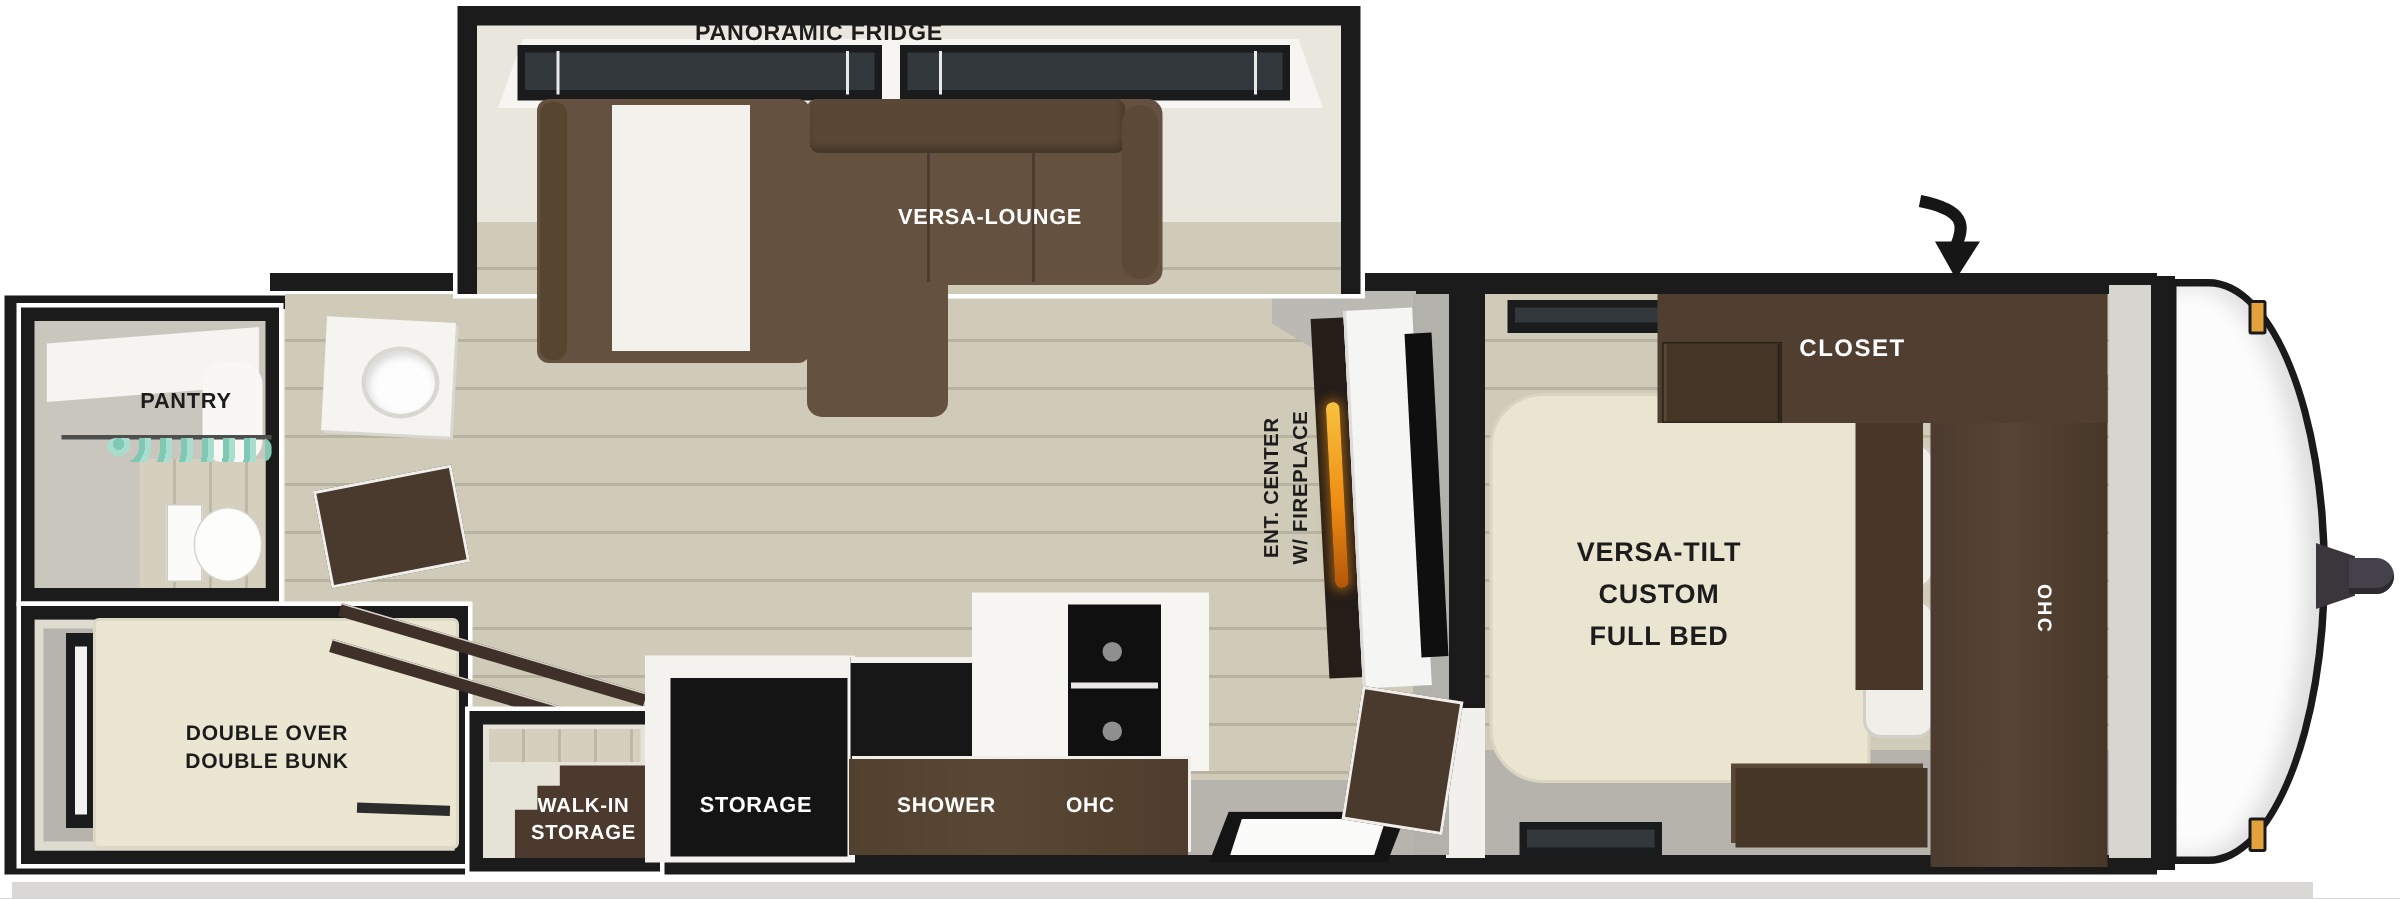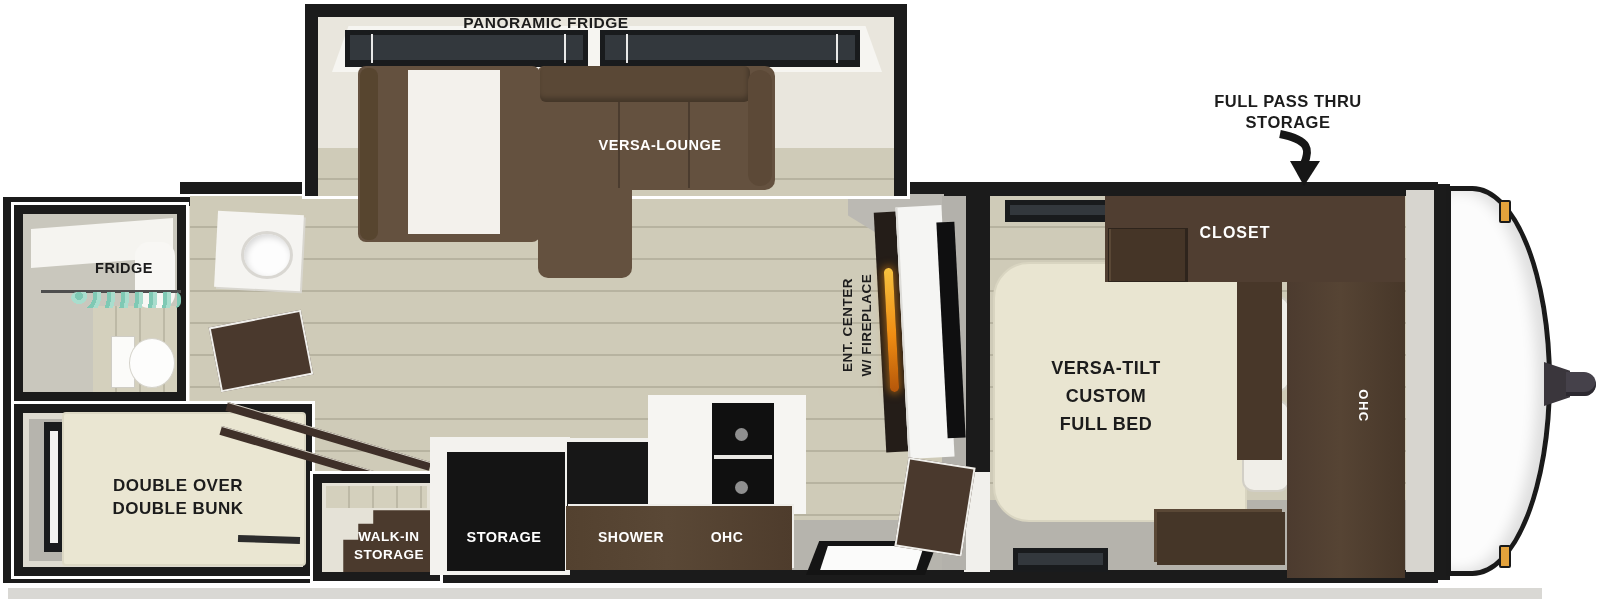--- a/index.html
+++ b/index.html
@@ -46,39 +46,39 @@
     <div class="abs" style="left:8px;top:4px;width:142px;height:50px;background:#f5f4f0;
                 clip-path:polygon(0 22%,100% 0,100% 78%,0 100%);"></div>
     <div class="abs" style="left:112px;top:28px;width:40px;height:66px;background:#f8f7f4;border-radius:14px;"></div>
     <div class="abs" style="left:18px;top:76px;width:140px;height:3px;background:#4e4e4e;"></div>
     <div class="abs" style="left:48px;top:78px;width:110px;height:16px;border-radius:6px;
                 background:repeating-radial-gradient(circle at 8px 4px,#7fc9b4 0 4px,#a9ddcd 4px 8px,transparent 8px 14px);"></div>
     <div class="abs" style="left:88px;top:122px;width:22px;height:50px;background:#fbfbf9;border:1px solid #cfcdc5;"></div>
     <div class="abs" style="left:106px;top:124px;width:44px;height:48px;background:#fdfdfc;border:1px solid #d5d3cb;
                 border-radius:50%;"></div>
   </div>
-  <div class="lbl" style="left:124px;top:269px;font-size:14.5px;">FRIDGE</div>
+  <div class="lbl" style="left:124px;top:269px;font-size:14.5px;">PANTRY</div>
 
   <div class="abs" style="left:216px;top:213px;width:86px;height:76px;background:#f5f4f1;transform:rotate(3deg);
               box-shadow:2px 2px 0 #d8d6cf;"></div>
   <div class="abs" style="left:241px;top:231px;width:46px;height:42px;border-radius:50%;background:#fdfdfd;
               border:3px solid #d9d7d2;box-shadow:inset 2px 3px 6px rgba(0,0,0,.15);"></div>
   <div class="abs" style="left:214px;top:318px;width:90px;height:62px;background:#4a392d;border:2px solid #efeeea;
               transform:rotate(-11deg);"></div>
 
   <div class="wallbox" style="left:14px;top:404px;width:298px;height:172px;"></div>
   <div class="abs" style="left:23px;top:413px;width:280px;height:154px;background:#b6b4ad;
               box-shadow:inset 0 0 0 6px #dedbd1;"></div>
   <div class="abs win" style="left:44px;top:422px;width:20px;height:130px;">
     <div class="abs" style="left:6px;top:9px;width:8px;height:112px;background:#f2f2f0;"></div>
   </div>
   <div class="abs" style="left:62px;top:412px;width:240px;height:150px;background:#eae6d2;
               border:2px solid #dcd8c4;border-radius:4px;"></div>
   <div class="abs" style="left:238px;top:536px;width:62px;height:7px;background:#2c2c2c;transform:rotate(2deg);"></div>
-  <div class="lbl" style="left:178px;top:498px;font-size:17px;">DOUBLE OVER
+  <div class="lbl" style="left:178px;top:498px;font-size:14px;">DOUBLE OVER
 DOUBLE BUNK</div>
   <div class="abs" style="left:228px;top:402px;width:212px;height:8px;background:#3f3029;border-top:1px solid #d8d4c8;
               transform:rotate(16.5deg);transform-origin:left top;"></div>
   <div class="abs" style="left:222px;top:426px;width:212px;height:8px;background:#3f3029;border-top:1px solid #d8d4c8;
               transform:rotate(16.5deg);transform-origin:left top;"></div>
 
   <div class="wallbox" style="left:313px;top:474px;width:127px;height:107px;"></div>
   <div class="abs" style="left:322px;top:483px;width:109px;height:89px;background:#e5e2d7;"></div>
   <div class="abs woodv" style="left:326px;top:486px;width:101px;height:22px;"></div>
   <div class="abs" style="left:324px;top:505px;width:107px;height:67px;background:#4b3a2d;
@@ -192,20 +192,18 @@
               box-shadow:inset -10px 0 14px rgba(0,0,0,.12);"></div>
   <div class="abs" style="left:1499px;top:200px;width:8px;height:19px;background:#e3a23c;
               border:2px solid #1a1a1a;border-radius:2px;"></div>
   <div class="abs" style="left:1499px;top:545px;width:8px;height:19px;background:#e3a23c;
               border:2px solid #1a1a1a;border-radius:2px;"></div>
   <div class="abs" style="left:1544px;top:362px;width:26px;height:44px;background:#3a363c;
               clip-path:polygon(0 0,100% 20%,100% 80%,0 100%);"></div>
   <div class="abs" style="left:1566px;top:372px;width:30px;height:24px;background:#45414a;
               border-radius:0 12px 12px 0;box-shadow:inset 0 -4px 0 #2c2930;"></div>
 
-  <div class="lbl" style="left:1288px;top:112px;font-size:16.5px;line-height:1.3;">FULL PASS THRU
-STORAGE</div>
   <svg class="abs" style="left:1266px;top:130px;" width="70" height="60" viewBox="0 0 70 60">
     <path d="M14,4 C44,10 44,20 38,34" fill="none" stroke="#161616" stroke-width="8"></path>
     <polygon points="24,31 54,31 38,56" fill="#161616"></polygon>
   </svg>
 
 </div>
 
 </body></html>

